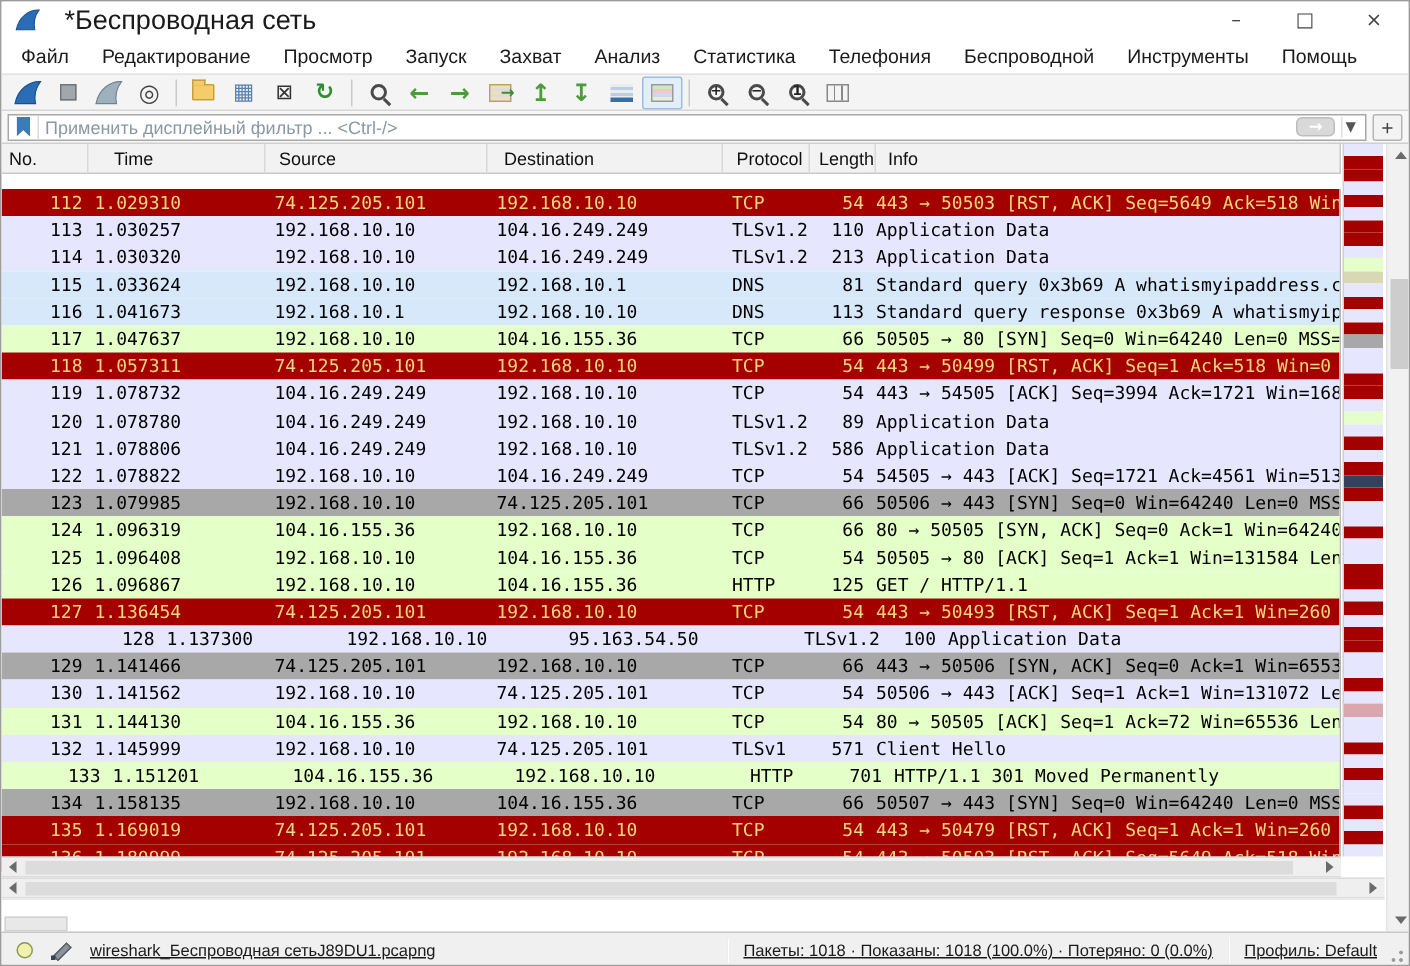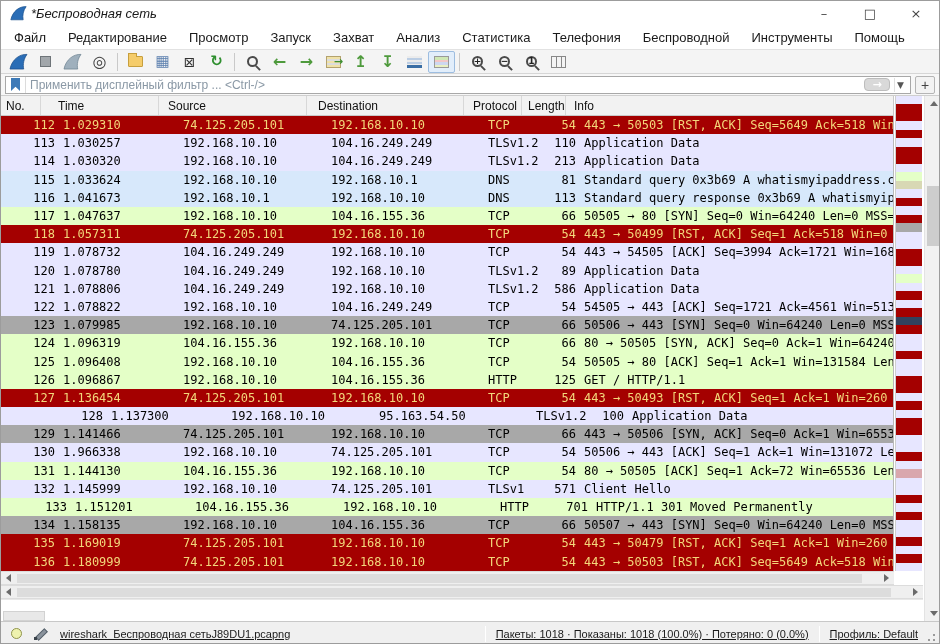--- a/index.html
+++ b/index.html
@@ -3,21 +3,21 @@
 <meta charset="utf-8">
 <style>
   html,body{margin:0;padding:0;background:#cfcfcf;}
   *{box-sizing:border-box;}
   .window{position:relative;width:940px;height:644px;background:#ffffff;border:1px solid #9c9c9c;
           font-family:"Liberation Sans","DejaVu Sans",sans-serif;overflow:hidden;}
 
   
   .titlebar{position:absolute;left:0;top:0;width:100%;height:24px;background:#fff;display:flex;align-items:center;}
   .titlebar .app-ic{margin-left:9px;display:flex;}
-  .title-text{margin-left:4px;font-size:13px;color:#1a1a1a;font-style:italic;}
+  .title-text{margin-left:16px;font-size:18px;color:#1a1a1a;}
   .wincontrols{position:absolute;right:0;top:0;height:24px;display:flex;}
   .winbtn{width:46px;height:24px;display:flex;align-items:center;justify-content:center;font-size:13px;color:#444;
           font-family:"DejaVu Sans",sans-serif;}
 
   
   .menubar{position:absolute;left:0;top:24px;width:100%;height:24px;background:#fff;display:flex;align-items:center;padding-left:2px;}
   .menu-item{padding:3px 11px;font-size:13px;color:#1a1a1a;}
 
   
   .toolbar{position:absolute;left:0;top:48px;width:100%;height:25px;background:#f4f4f4;border-top:1px solid #e2e2e2;
@@ -55,29 +55,29 @@
               font-family:"DejaVu Sans",sans-serif;}
   .filter-caret{font-size:9px;color:#555;padding:0 6px 0 2px;border-left:1px solid #e0e0e0;height:14px;display:flex;align-items:center;
               font-family:"DejaVu Sans",sans-serif;}
   .add-btn{width:20px;height:18px;margin-left:4px;border:1px solid #b5b5b5;background:#f3f3f3;border-radius:2px;
            display:flex;align-items:center;justify-content:center;font-size:14px;color:#444;}
 
   
   .pheader{position:absolute;left:0;top:95px;width:893px;height:20px;background:#f2f2f2;border-bottom:1px solid #c9c9c9;
            border-right:1px solid #c9c9c9;display:flex;font-size:12px;color:#111;}
   .hc{display:flex;align-items:center;border-right:1px solid #d8d8d8;white-space:nowrap;overflow:hidden;}
-  .hc-no{width:40px;padding-left:5px;}
+  .hc-no{width:58px;padding-left:5px;}
   .hc-time{width:118px;padding-left:17px;}
   .hc-src{width:148px;padding-left:9px;}
   .hc-dst{width:157px;padding-left:11px;}
   .hc-proto{width:58px;padding-left:9px;}
   .hc-len{width:44px;padding-left:6px;}
   .hc-info{flex:1;padding-left:8px;border-right:none;}
 
-  .prows{position:absolute;left:0;top:115px;width:893px;height:495px;border-right:1px solid #b9b9b9;overflow:hidden;background:#fff;}
+  .prows{position:absolute;left:0;top:125px;width:893px;height:495px;border-right:1px solid #b9b9b9;overflow:hidden;background:#fff;}
   .prow{height:18.2px;display:flex;align-items:center;font-family:"DejaVu Sans Mono","Liberation Mono",monospace;
         font-size:12px;white-space:nowrap;}
   .pc{overflow:hidden;white-space:nowrap;}
   .pc-no{width:58px;text-align:right;padding-right:4px;}
   .pc-time{width:118px;padding-left:4px;}
   .pc-src{width:148px;padding-left:6px;}
   .pc-dst{width:157px;padding-left:6px;}
   .pc-proto{width:58px;padding-left:6px;}
   .pc-len{width:36px;text-align:right;}
   .pc-info{flex:1;padding-left:8px;}
@@ -410,21 +410,21 @@
         <div class="pc pc-no">129</div>
         <div class="pc pc-time">1.141466</div>
         <div class="pc pc-src">74.125.205.101</div>
         <div class="pc pc-dst">192.168.10.10</div>
         <div class="pc pc-proto">TCP</div>
         <div class="pc pc-len">66</div>
         <div class="pc pc-info">443 → 50506 [SYN, ACK] Seq=0 Ack=1 Win=65535 Len=0 MSS=1430</div>
       </div>
       <div class="prow" style="background: rgb(231, 230, 255); color: rgb(0, 0, 0);">
         <div class="pc pc-no">130</div>
-        <div class="pc pc-time">1.966338</div>
+        <div class="pc pc-time">1.141562</div>
         <div class="pc pc-src">192.168.10.10</div>
         <div class="pc pc-dst">74.125.205.101</div>
         <div class="pc pc-proto">TCP</div>
         <div class="pc pc-len">54</div>
         <div class="pc pc-info">50506 → 443 [ACK] Seq=1 Ack=1 Win=131072 Len=0</div>
       </div>
       <div class="prow" style="background: rgb(228, 255, 199); color: rgb(0, 0, 0);">
         <div class="pc pc-no">131</div>
         <div class="pc pc-time">1.144130</div>
         <div class="pc pc-src">104.16.155.36</div>

